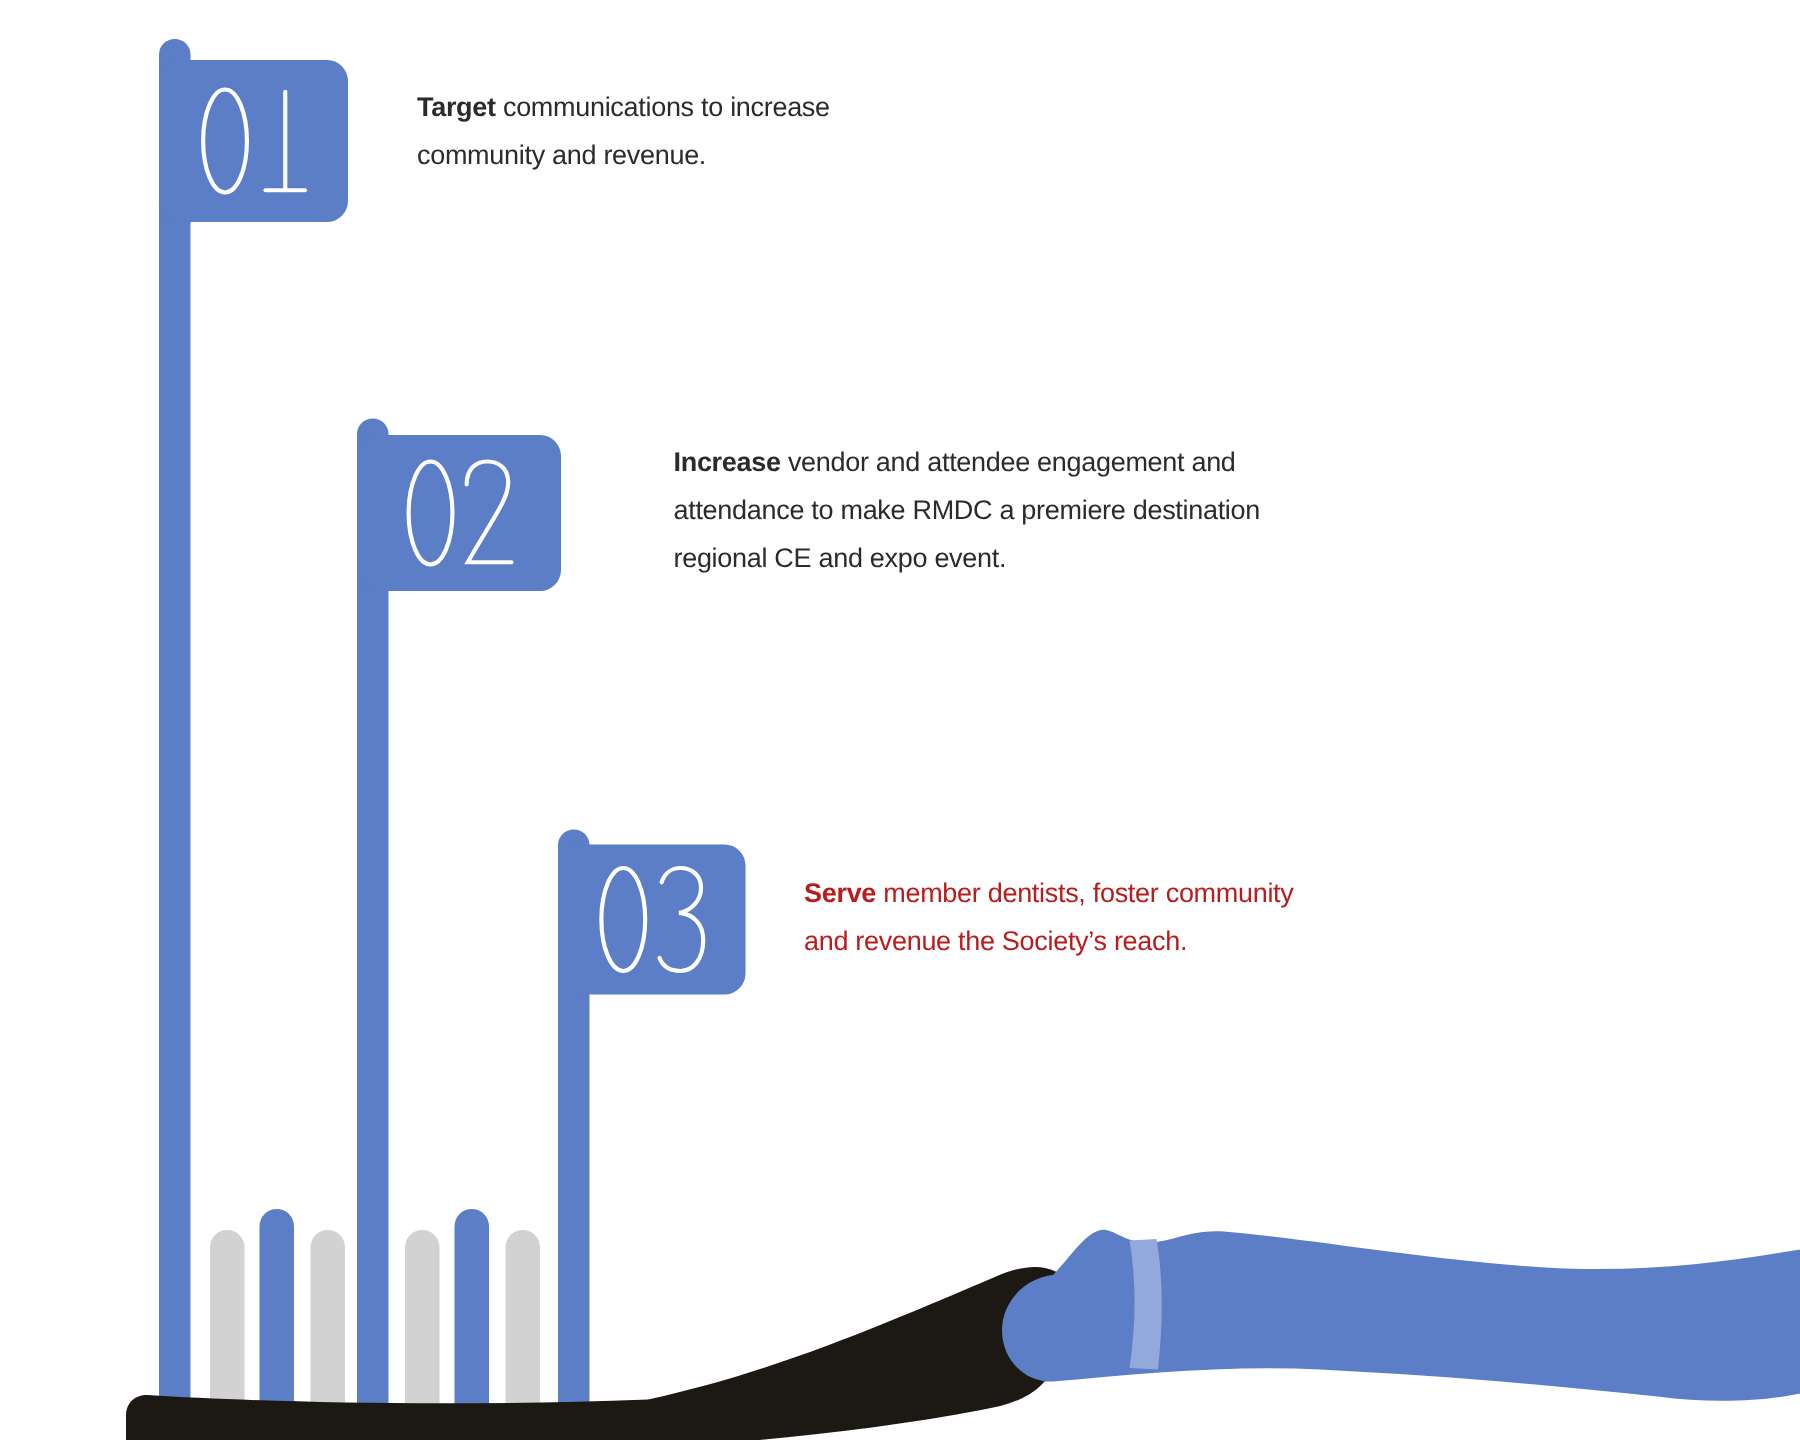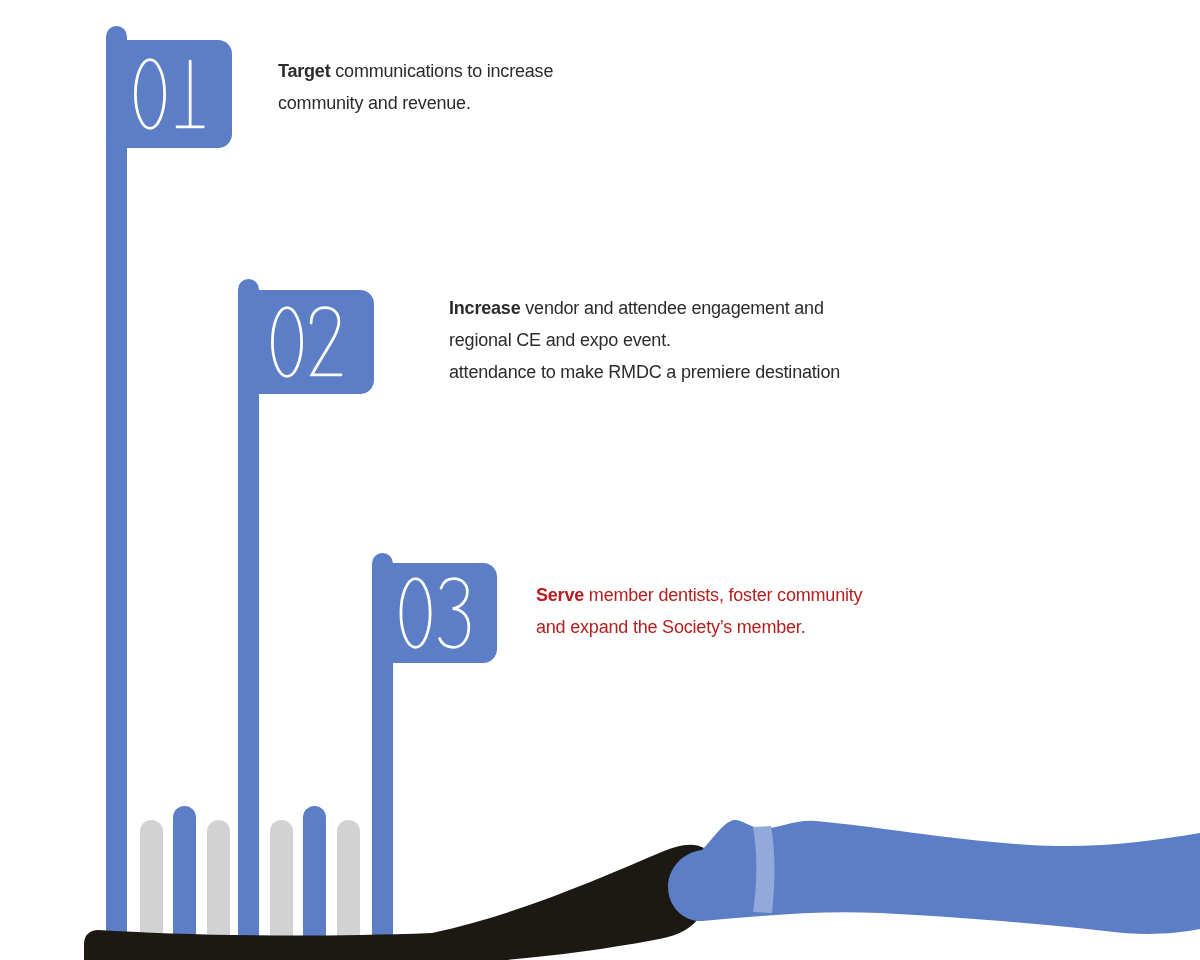--- a/index.html
+++ b/index.html
@@ -91,22 +91,22 @@
              C 775,885 776,855 771,826 Z" fill="#94a9db"></path>
   </svg>
 
   <div id="text-layer">
       <div class="goal-text" style="left: 278px; top: 55px; color: rgb(44, 43, 41);">
         <div><b>Target</b><span> communications to increase</span></div>
         <div><span>community and revenue.</span></div>
       </div>
       <div class="goal-text" style="left: 408px; top: 292px; color: rgb(44, 43, 41); margin-left: 41px;">
         <div><b>Increase</b><span> vendor and attendee engagement and</span></div>
+        <div><span>attendance to make RMDC a premiere destination</span></div>
         <div><span>regional CE and expo event.</span></div>
-        <div><span>attendance to make RMDC a premiere destination</span></div>
       </div>
       <div class="goal-text" style="left: 536px; top: 579px; color: #b91c1c;">
         <div><b>Serve</b><span> member dentists, foster community</span></div>
-        <div><span>and expand the Society’s member.</span></div>
+        <div><span>and revenue the Society’s reach.</span></div>
       </div>
     </div>
 
 </div>
 
 </body></html>

